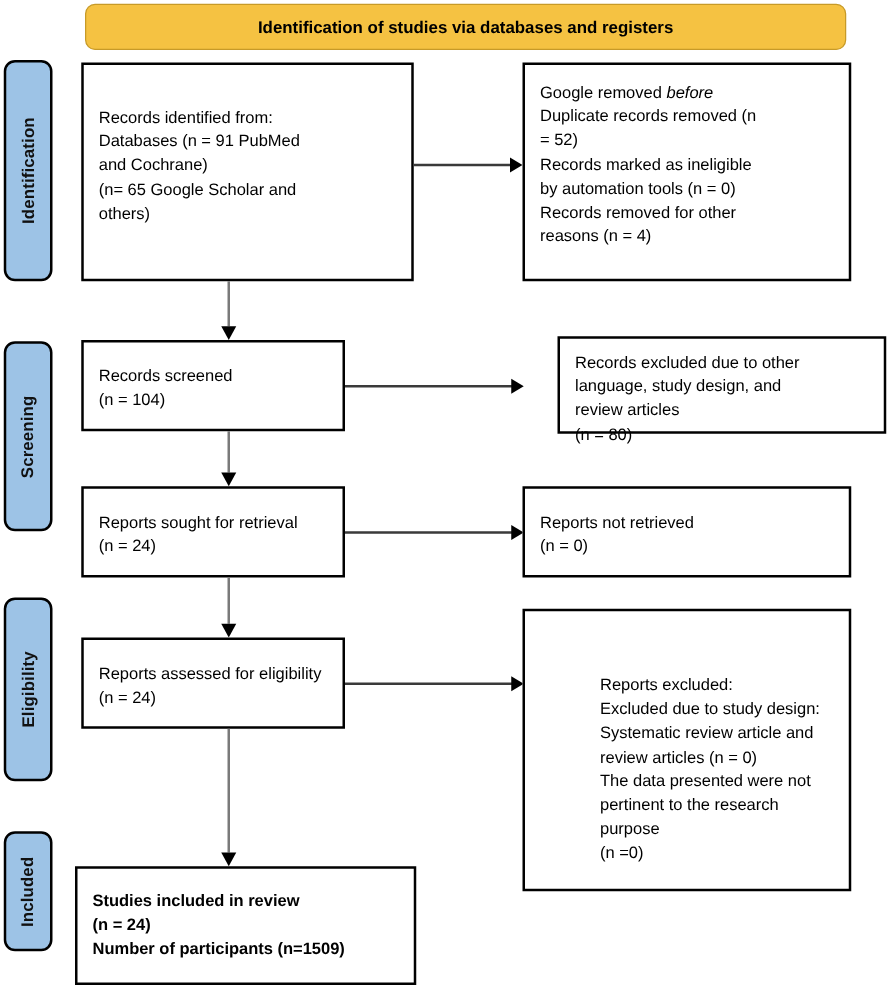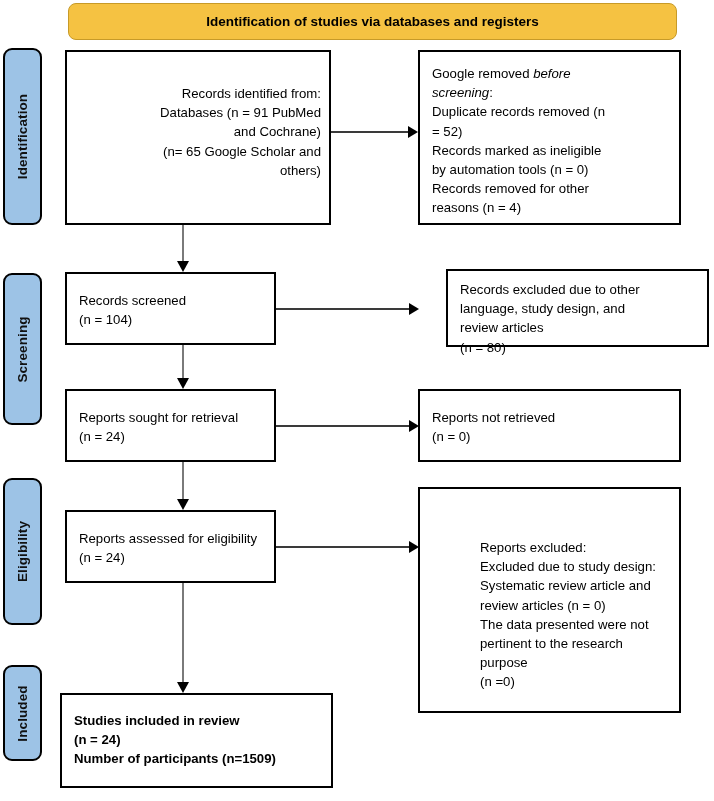--- a/index.html
+++ b/index.html
@@ -146,39 +146,38 @@
   <div class="phase-label" style="top:273px; height:152px;">
     <span class="phase-text">Screening</span>
   </div>
   <div class="phase-label" style="top:478px; height:147px;">
     <span class="phase-text">Eligibility</span>
   </div>
   <div class="phase-label" style="top:665px; height:96px;">
     <span class="phase-text">Included</span>
   </div>
 
-  <div class="flow-box" style="left:65px; top:50px; width:266px; height:175px;text-align:right;">
+  <div class="flow-box" style="left:65px; top:50px; width:266px; height:175px;">
     <div class="box-inner" style="top:32px;">
       <span class="box-text">Records identified from:</span>
       <span class="box-text indent">Databases (n = 91 PubMed</span>
       <span class="box-text indent">and Cochrane)</span>
       <span class="box-text indent">(n= 65 Google Scholar and</span>
       <span class="box-text indent">others)</span>
     </div>
   </div>
 
   <div class="arrow-h" style="left:331px; top:126px; width:87px;">
     <div class="shaft" style="width:78px;"></div>
     <div class="head" style="left:77px;"></div>
   </div>
 
   <div class="flow-box" style="left:418px; top:50px; width:263px; height:175px;">
     <div class="box-inner" style="top:12px;">
       <span class="box-text"><span>Google removed </span><span class="ital">before</span></span>
-      <span class="box-text"><span class="ital">screening</span><span>:</span></span>
       <span class="box-text indent">Duplicate records removed (n</span>
       <span class="box-text indent">= 52)</span>
       <span class="box-text indent">Records marked as ineligible</span>
       <span class="box-text indent">by automation tools (n = 0)</span>
       <span class="box-text indent">Records removed for other</span>
       <span class="box-text indent">reasons (n = 4)</span>
     </div>
   </div>
 
   <div class="arrow-v" style="left:177px; top:225px; height:47px;">

